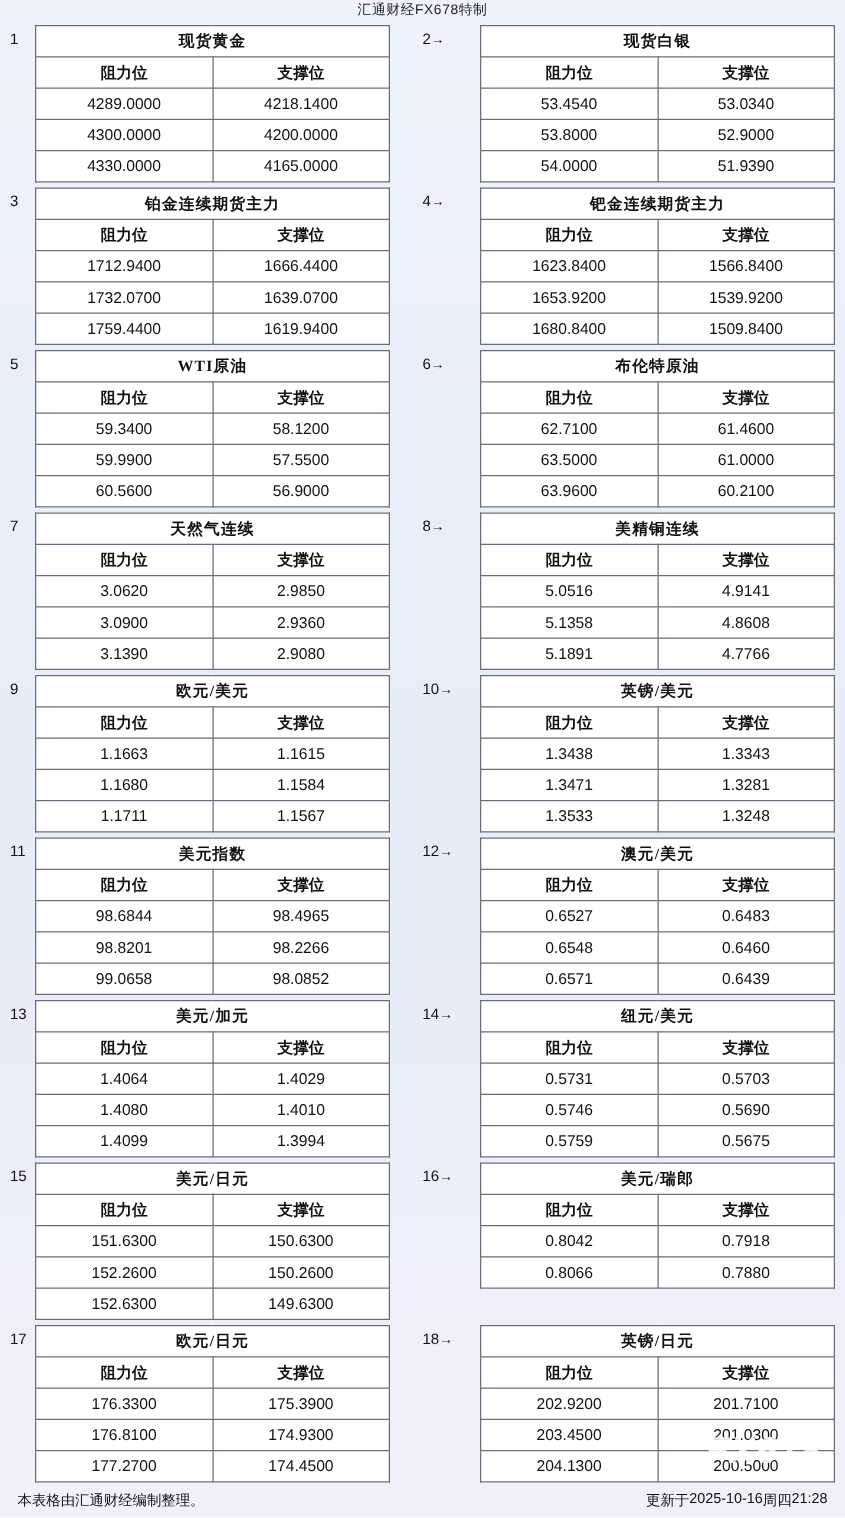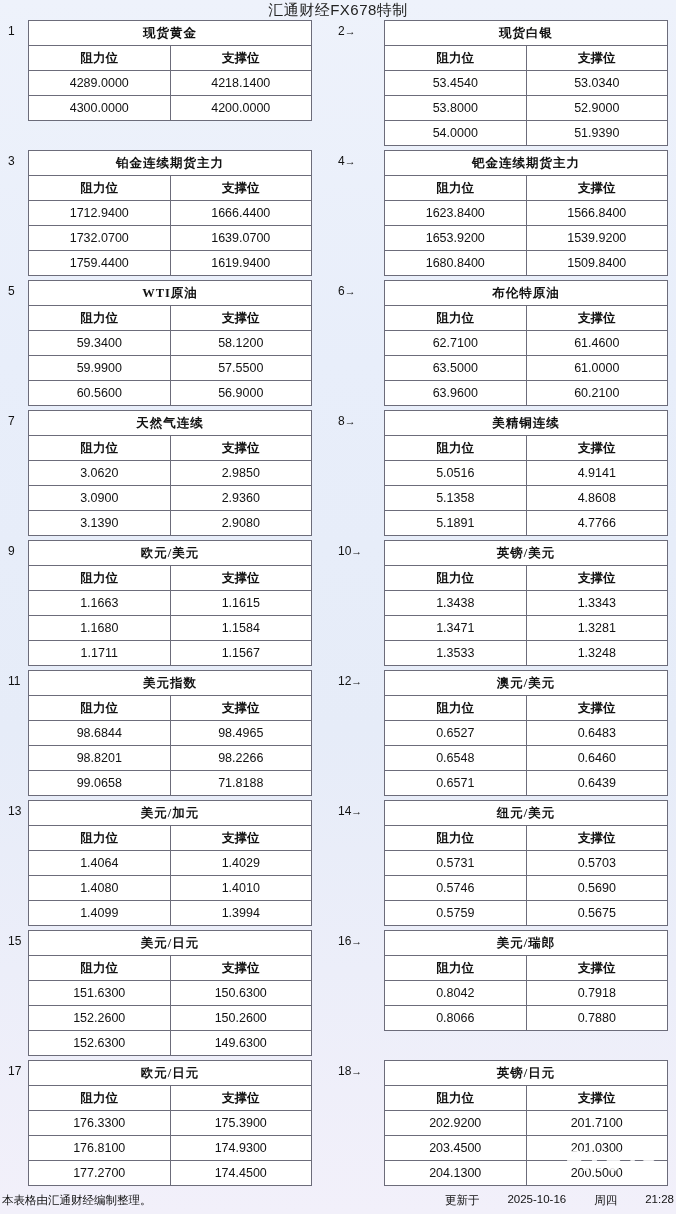--- a/index.html
+++ b/index.html
@@ -10,22 +10,22 @@
     position:relative;
     overflow:hidden;
   }
   .page{
     position:relative;
     width:676px;height:1214px;
     box-sizing:border-box;
   }
   .header{
     height:20px;
-    display:flex;align-items:flex-end;justify-content:center;
-    font-size:15px;color:#222;
+    display:flex;align-items:flex-start;justify-content:center;
+    font-size:11px;color:#222;
     letter-spacing:0.5px;
   }
   .grid{
     position:relative;
     margin:0 8px;
     display:grid;
     grid-template-columns:1fr 1fr;
     column-gap:0px;
     row-gap:0px;
   }
@@ -79,26 +79,26 @@
   }
   .leftcol .idx{left:0px;}
   .rightcol .idx{left:6px;}
   .rightcol .idx .arr{font-size:11px;}
   .footer{
     position:absolute;
     left:0;right:0;bottom:0;
     height:28px;
     display:flex;align-items:center;
     font-size:11.5px;color:#111;
-    padding:0 2px;
+    padding:0 14px;
     box-sizing:border-box;
     margin-top:40px;
   }
   .footer .left{flex:0 0 auto;}
-  .footer .right{margin-left:auto;display:flex;gap:28px;text-align:right;}
+  .footer .right{margin-left:auto;display:flex;gap:0;text-align:right;}
   .watermark{
     position:absolute;
     right:18px;bottom:36px;
     font-size:30px;
     font-style:italic;
     font-weight:bold;
     color:rgba(255,255,255,0.85);
     letter-spacing:1px;
     pointer-events:none;
     margin-top:26px;
@@ -126,20 +126,24 @@
               <td>支撑位</td>
             </tr>
             <tr class="val-row">
               <td>4289.0000</td>
               <td>4218.1400</td>
             </tr>
             <tr class="val-row">
               <td>4300.0000</td>
               <td>4200.0000</td>
             </tr>
+            <tr class="val-row">
+              <td>4330.0000</td>
+              <td>4165.0000</td>
+            </tr>
           </tbody>
         </table>
       </div>
       <div class="cellwrap rightcol">
         <div class="idx"><span>2</span><span class="arr">→</span></div>
         <table class="blk">
           <tbody>
             <tr class="title-row t-gold">
               <td colspan="2">现货白银</td>
             </tr>
@@ -384,21 +388,21 @@
             <tr class="val-row">
               <td>98.6844</td>
               <td>98.4965</td>
             </tr>
             <tr class="val-row">
               <td>98.8201</td>
               <td>98.2266</td>
             </tr>
             <tr class="val-row">
               <td>99.0658</td>
-              <td>71.8188</td>
+              <td>98.0852</td>
             </tr>
           </tbody>
         </table>
       </div>
       <div class="cellwrap rightcol">
         <div class="idx"><span>12</span><span class="arr">→</span></div>
         <table class="blk">
           <tbody>
             <tr class="title-row t-blue">
               <td colspan="2">澳元/美元</td>

